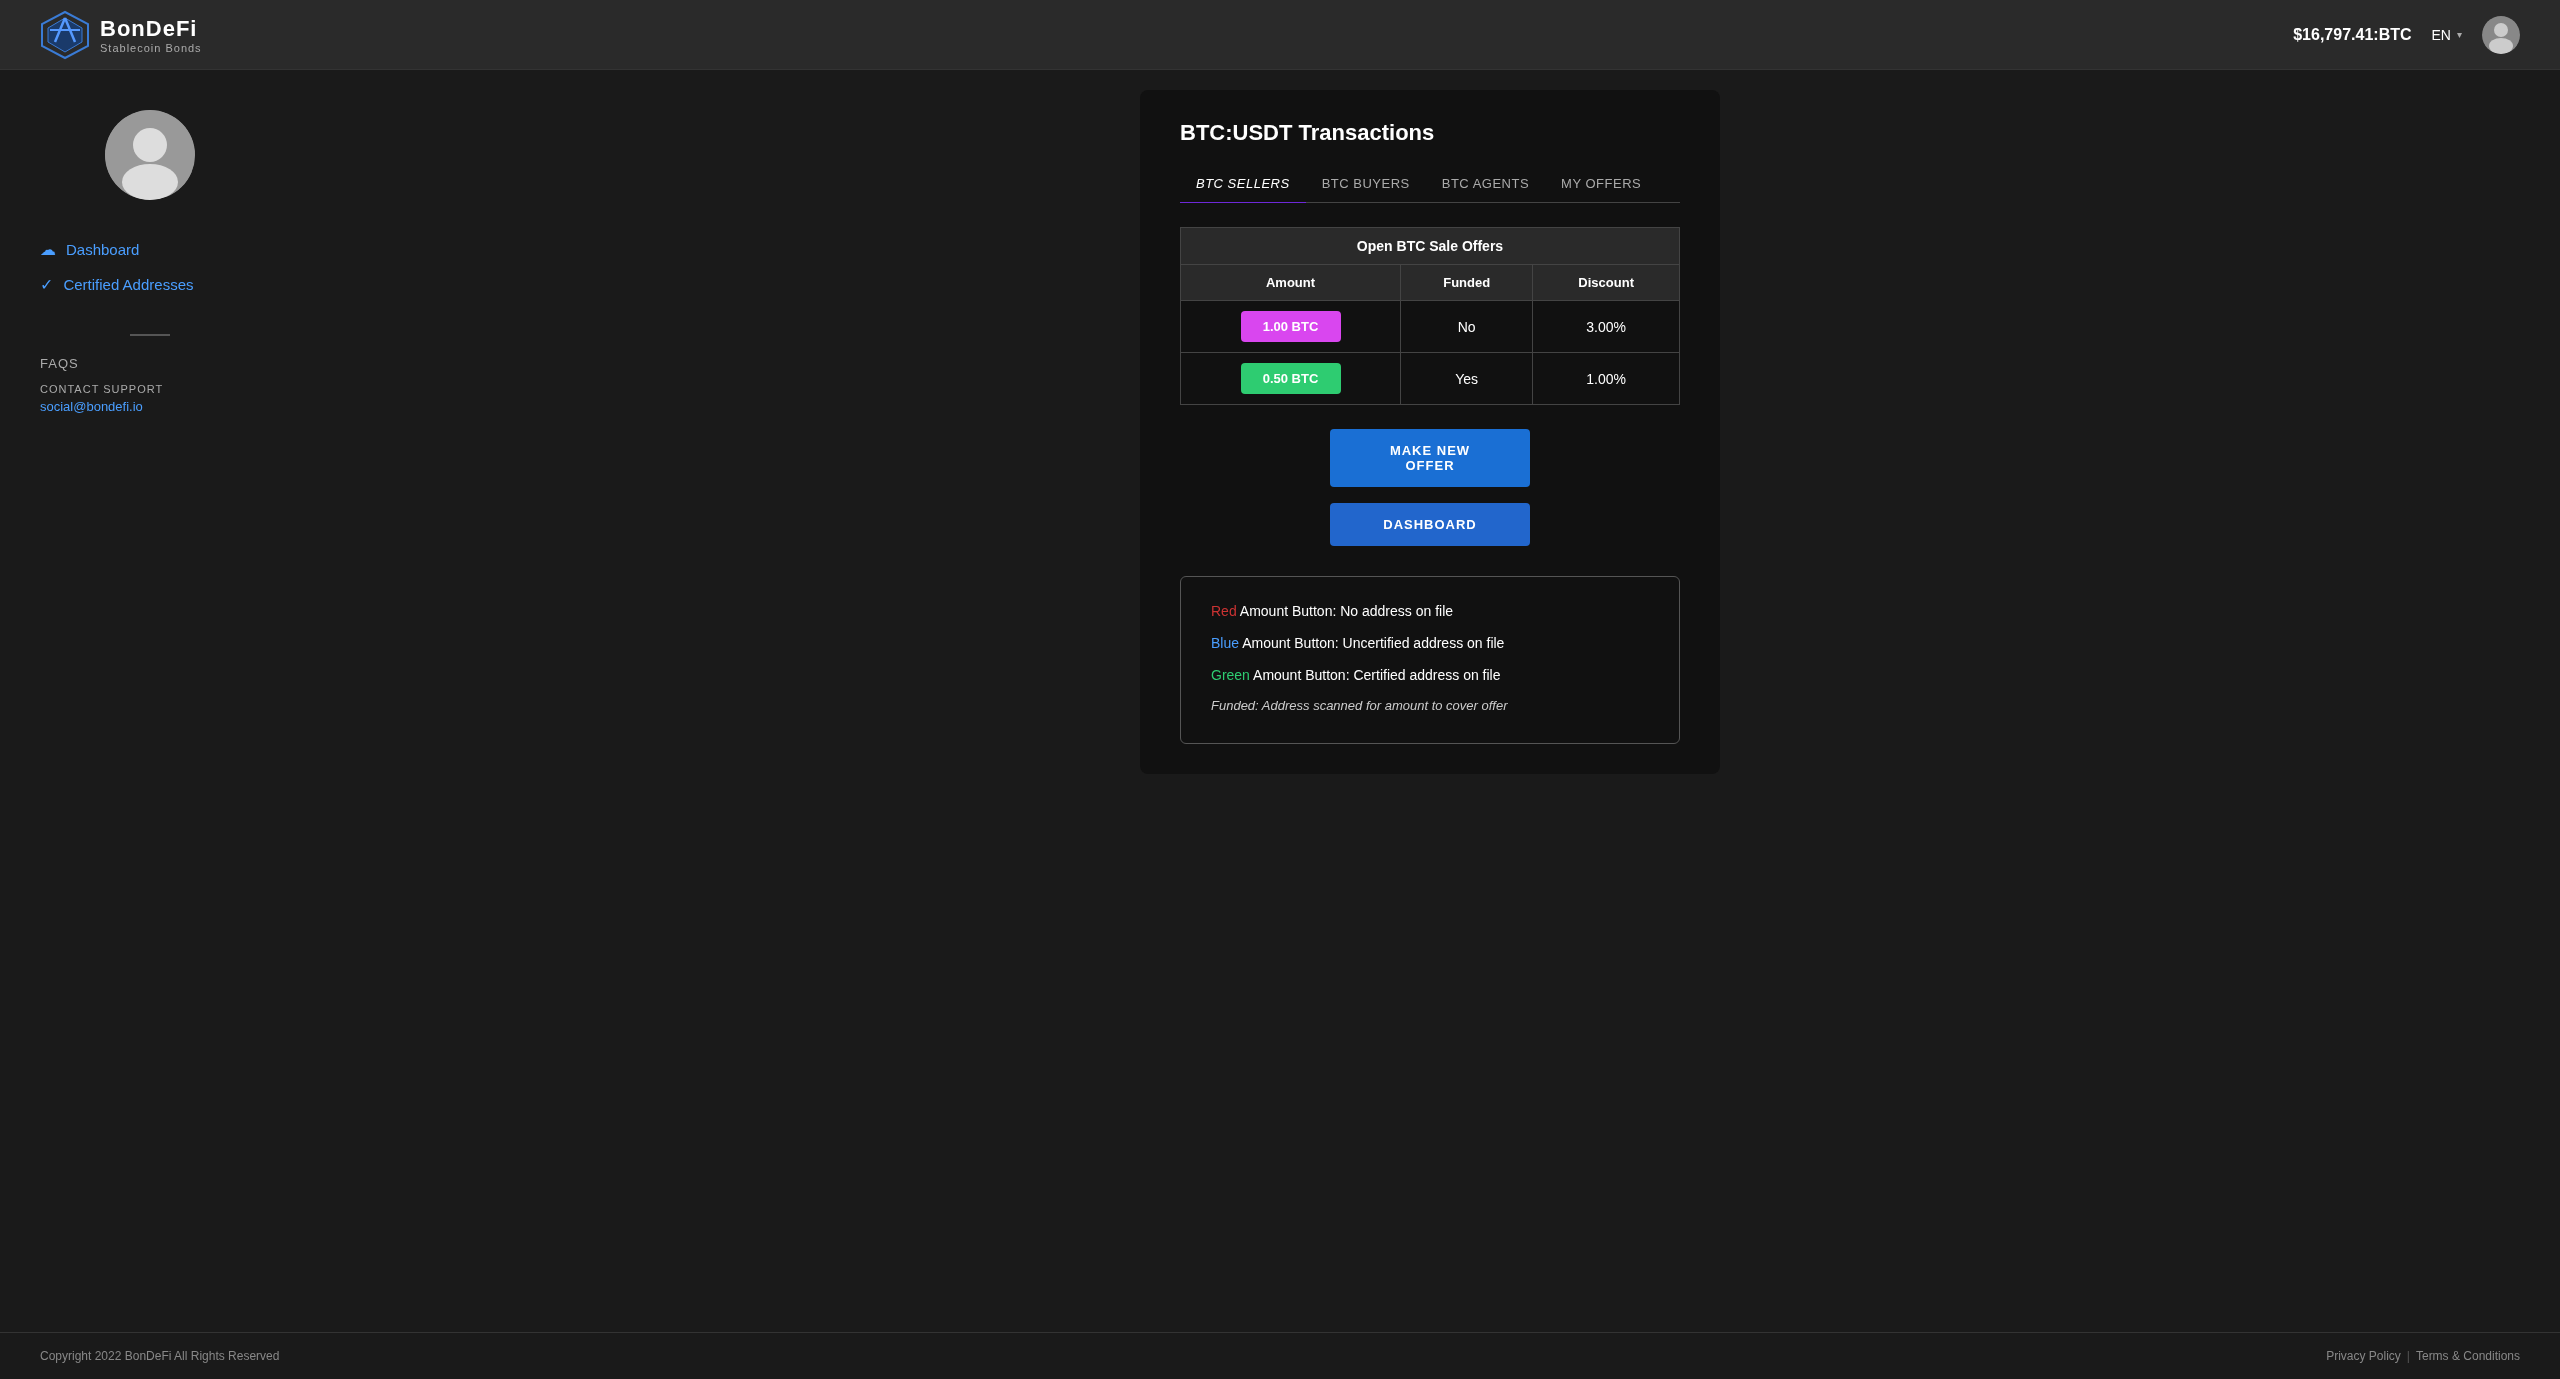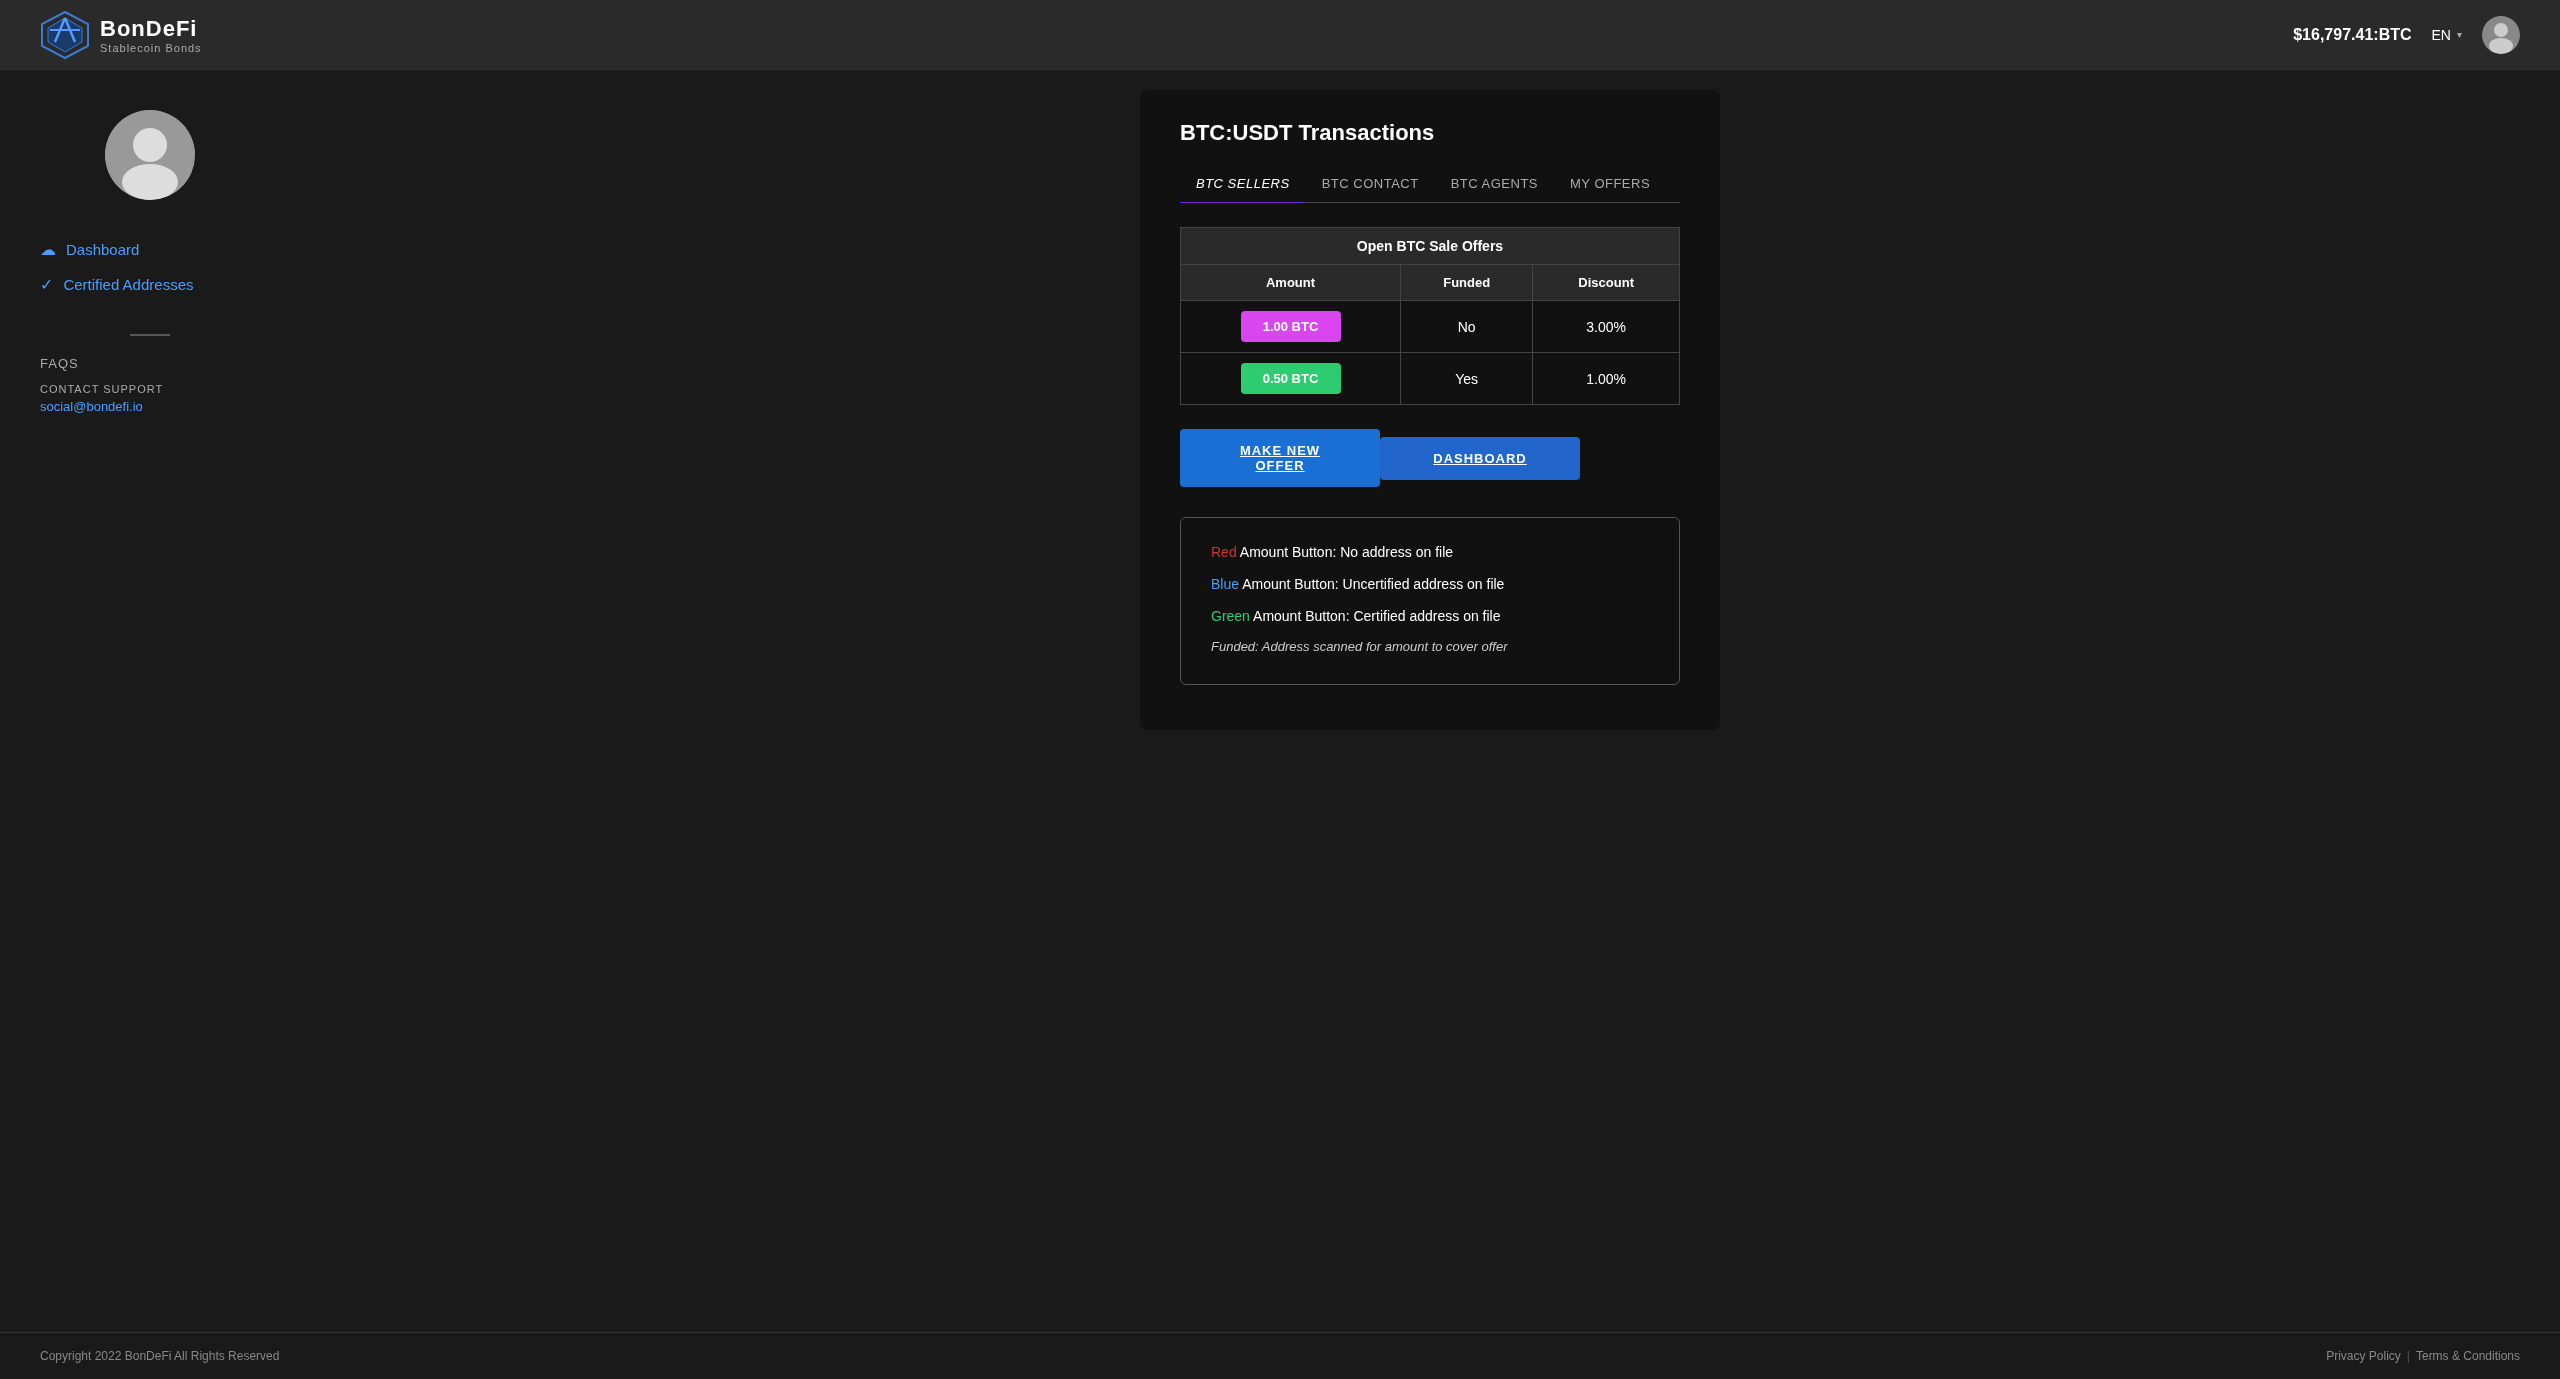--- a/index.html
+++ b/index.html
@@ -263,24 +263,24 @@
       padding: 8px 18px;
       font-size: 13px;
       font-weight: bold;
       cursor: pointer;
       min-width: 100px;
     }
 
     
     .action-buttons {
       display: flex;
-      flex-direction: row;
-      align-items: center;
+      flex-direction: column;
+      align-items: center;
+      gap: 16px;
       margin-bottom: 30px;
-      text-decoration: underline;
     }
     .btn-make-offer {
       background-color: #1a6fd4;
       color: #ffffff;
       border: none;
       border-radius: 4px;
       padding: 14px 40px;
       font-size: 13px;
       font-weight: bold;
       letter-spacing: 1px;
@@ -411,21 +411,21 @@
     <div class="contact-email">social@bondefi.io</div>
   </aside>
 
   <main class="content-area">
     <div class="panel">
 
       <h2 class="panel-title">BTC:USDT Transactions</h2>
 
       <div class="tabs">
         <div class="tab active">BTC SELLERS</div>
-        <div class="tab">BTC CONTACT</div>
+        <div class="tab">BTC BUYERS</div>
         <div class="tab">BTC AGENTS</div>
         <div class="tab">MY OFFERS</div>
       </div>
 
       <div class="table-container">
         <table class="btc-table">
           <thead>
             <tr class="table-title-row">
               <td colspan="3">Open BTC Sale Offers</td>
             </tr>

